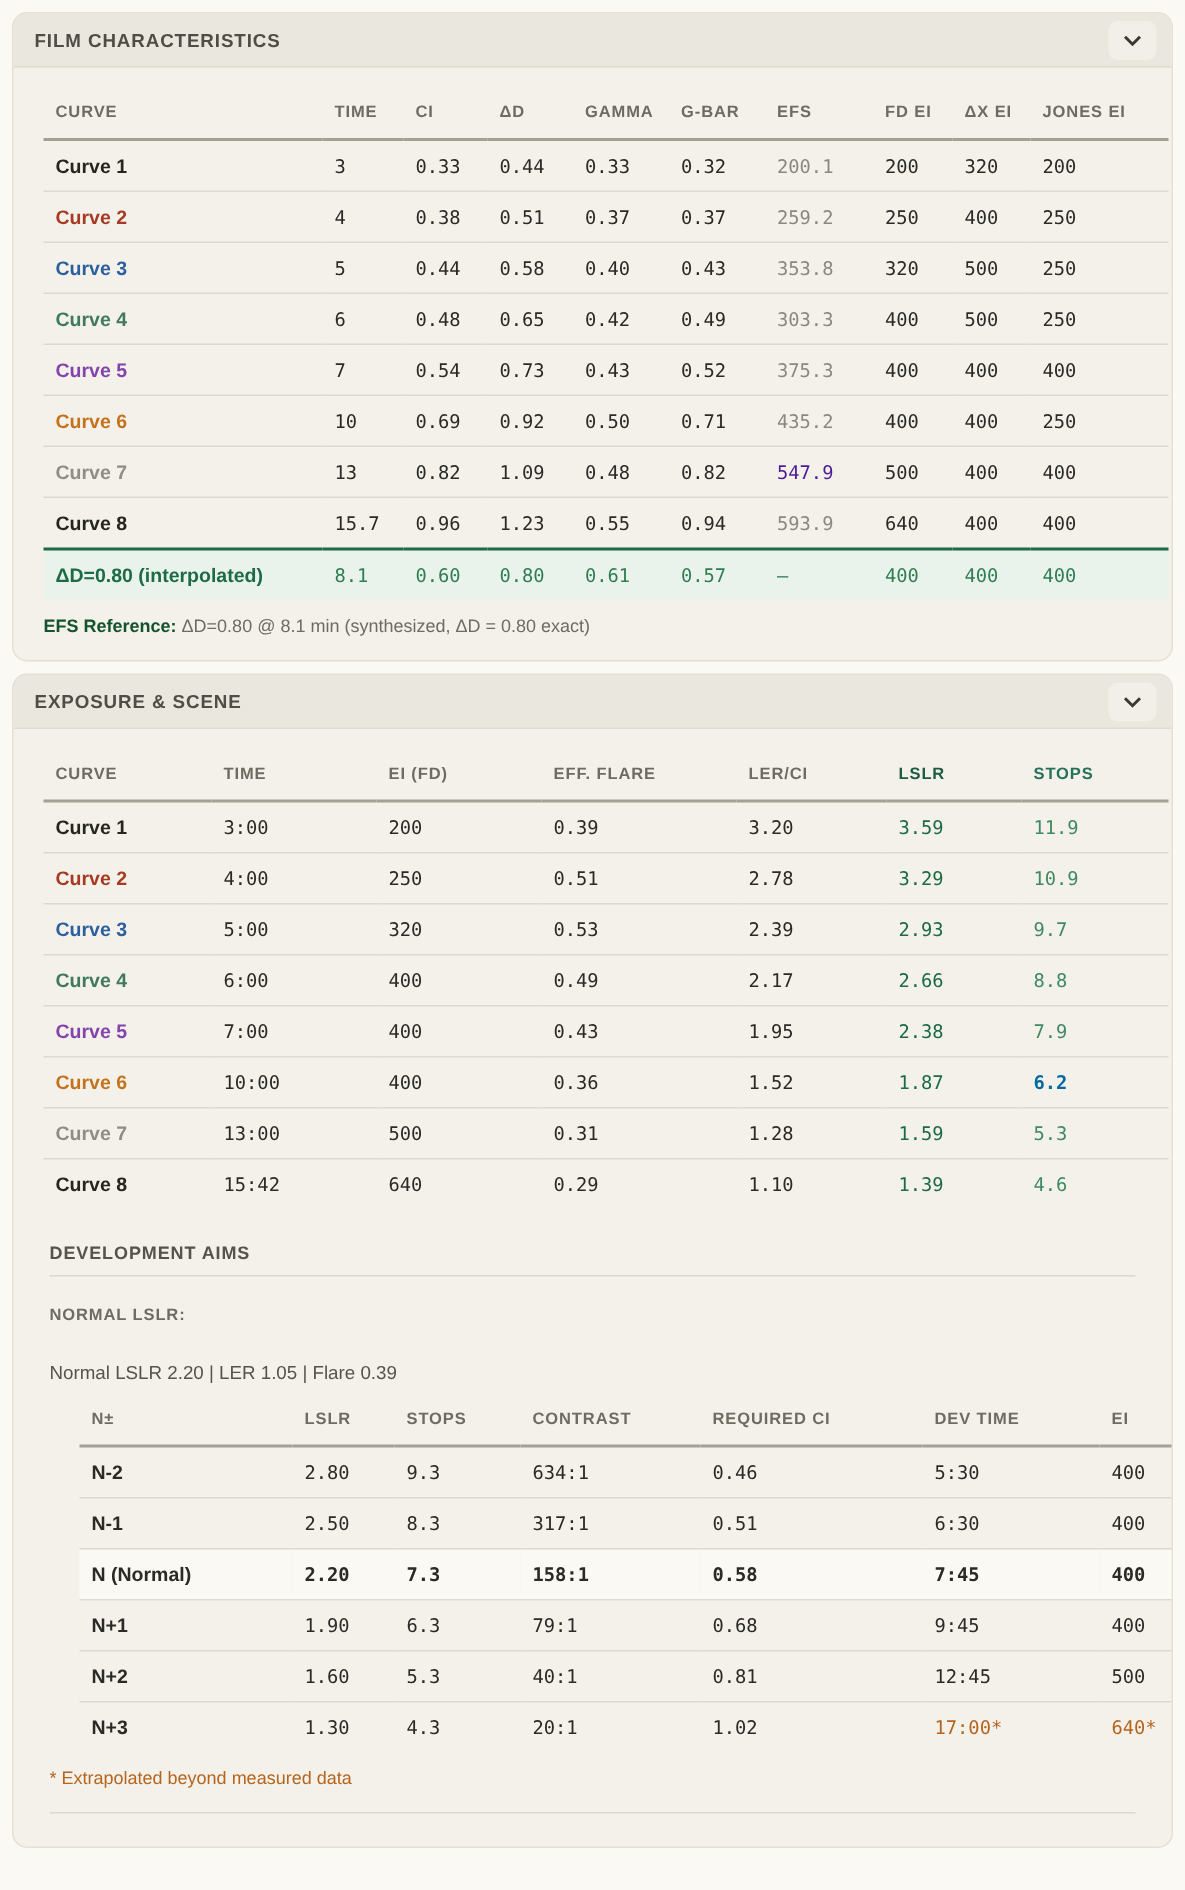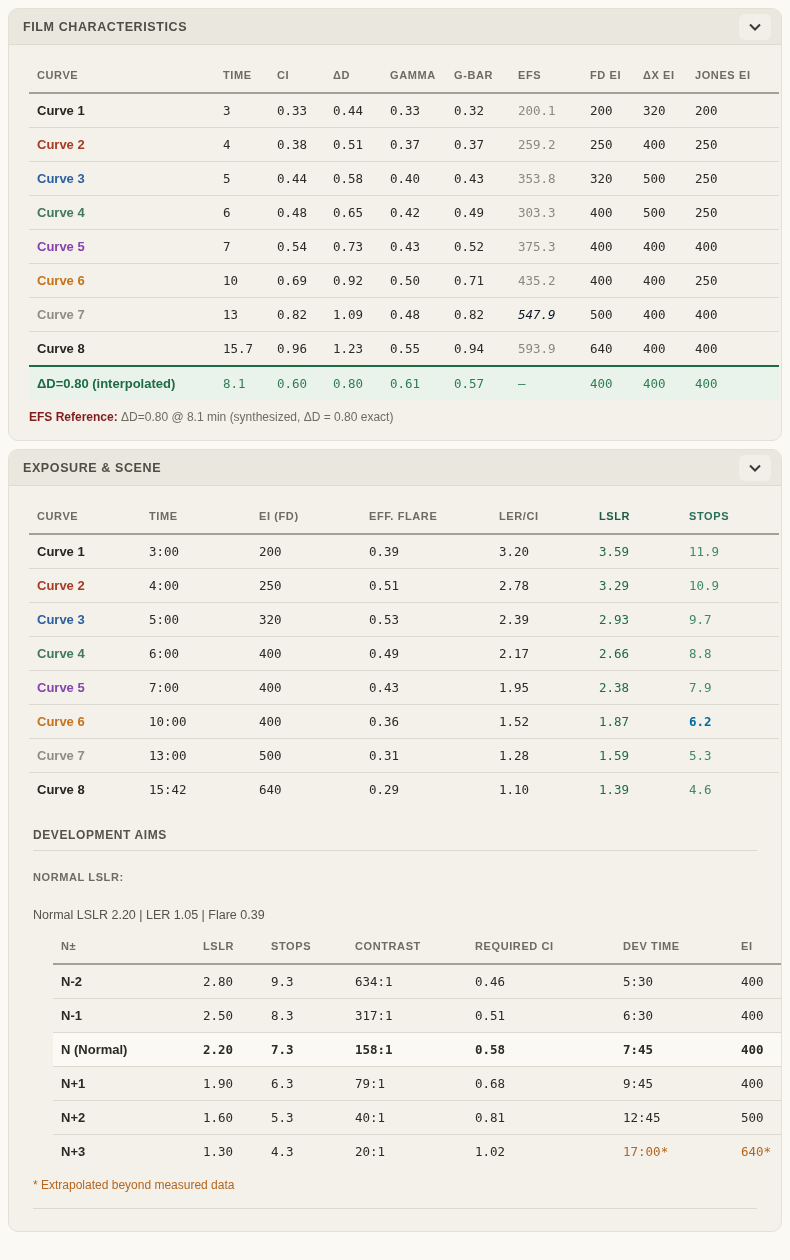--- a/index.html
+++ b/index.html
@@ -90,21 +90,21 @@
     border-bottom: 0;
     color: #2f7d52;
   }
   .tbl-film tfoot td.c0 { color: #1d6b45; font-weight: bold; }
 
   .efs-note {
     margin: 10px 20px 14px 20px;
     font-size: 12px;
     color: #6e6b62;
   }
-  .efs-note strong { color: #7f1d1d; text-align: right; }
+  .efs-note strong { color: #14532d; text-align: right; }
 
   
   .tbl-exp th:nth-child(1){width:112px}
   .tbl-exp th:nth-child(2){width:110px}
   .tbl-exp th:nth-child(3){width:110px}
   .tbl-exp th:nth-child(4){width:130px}
   .tbl-exp th:nth-child(5){width:100px}
   .tbl-exp th:nth-child(6){width:90px}
   .tbl-exp tbody tr:last-child td { border-bottom: 1px solid #dcd9d0; }
 
@@ -296,21 +296,21 @@
             <td>400</td>
             <td>250</td>
           </tr>
           <tr>
             <td class="c0" style="color: rgb(144, 141, 133);">Curve 7</td>
             <td>13</td>
             <td>0.82</td>
             <td>1.09</td>
             <td>0.48</td>
             <td>0.82</td>
-            <td style="color: #0f172a; font-style: italic;">547.9</td>
+            <td style="color: #4c1d95;">547.9</td>
             <td>500</td>
             <td>400</td>
             <td>400</td>
           </tr>
           <tr>
             <td class="c0" style="color: rgb(38, 37, 31);">Curve 8</td>
             <td>15.7</td>
             <td>0.96</td>
             <td>1.23</td>
             <td>0.55</td>

